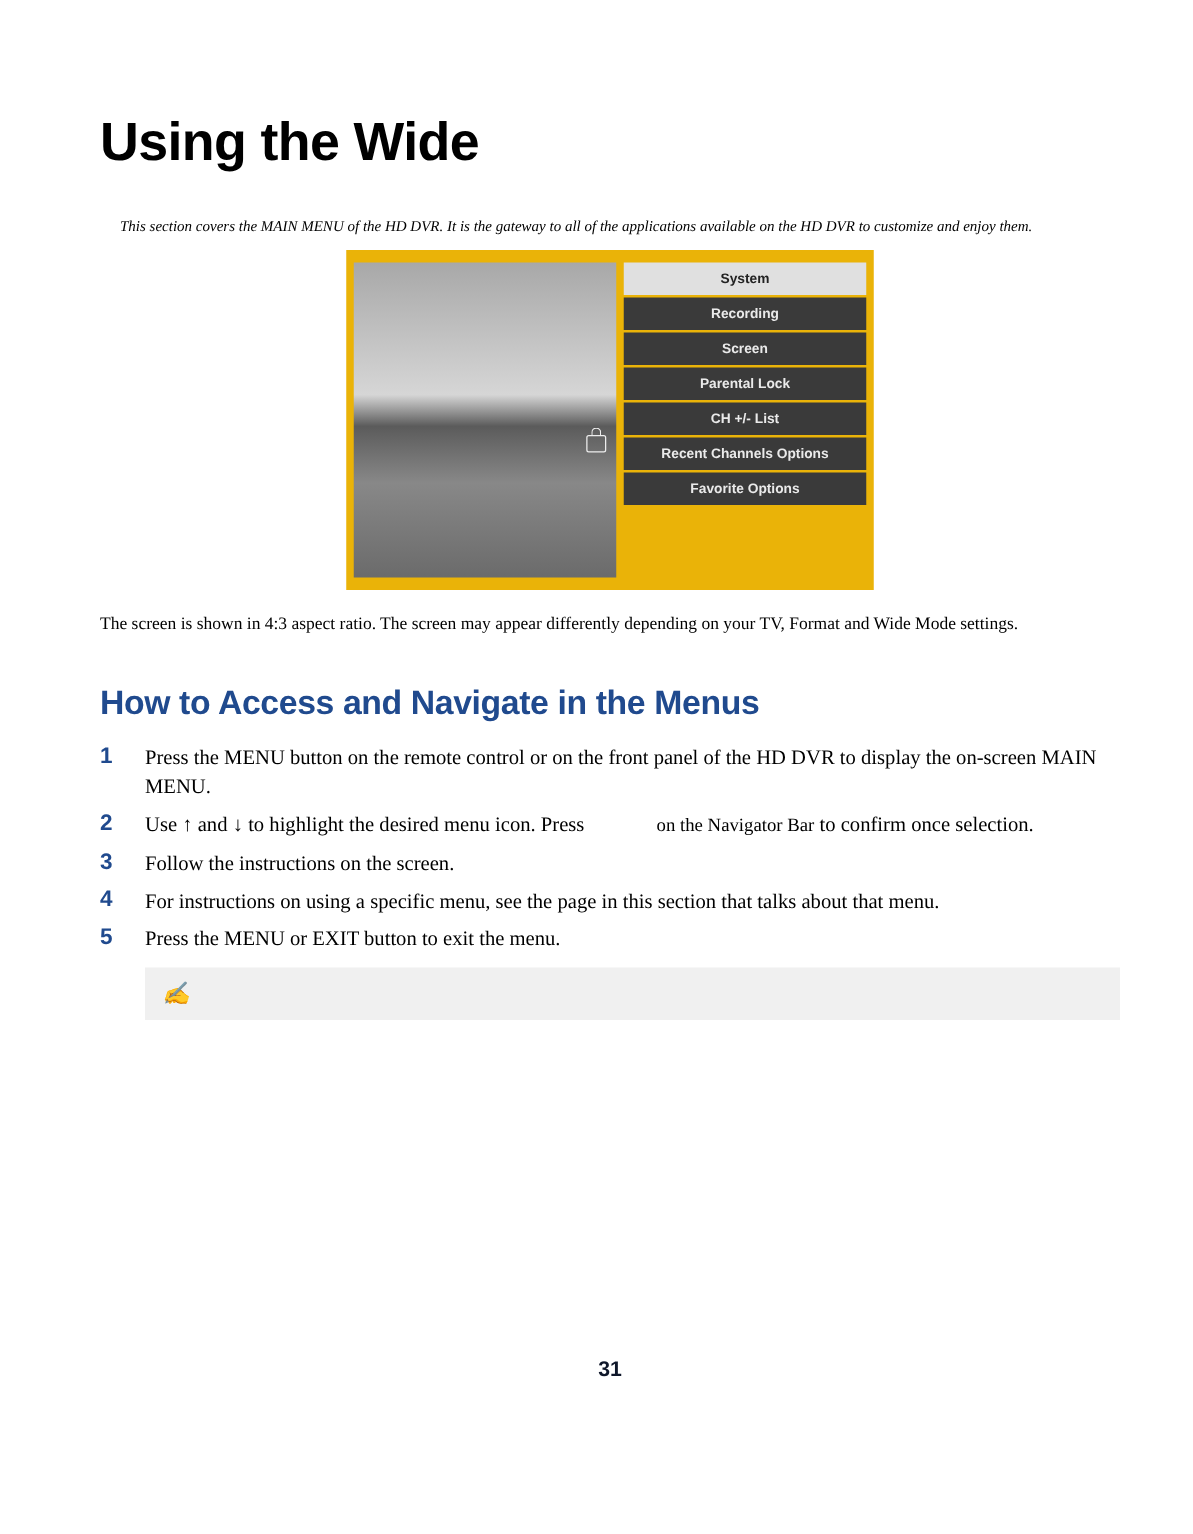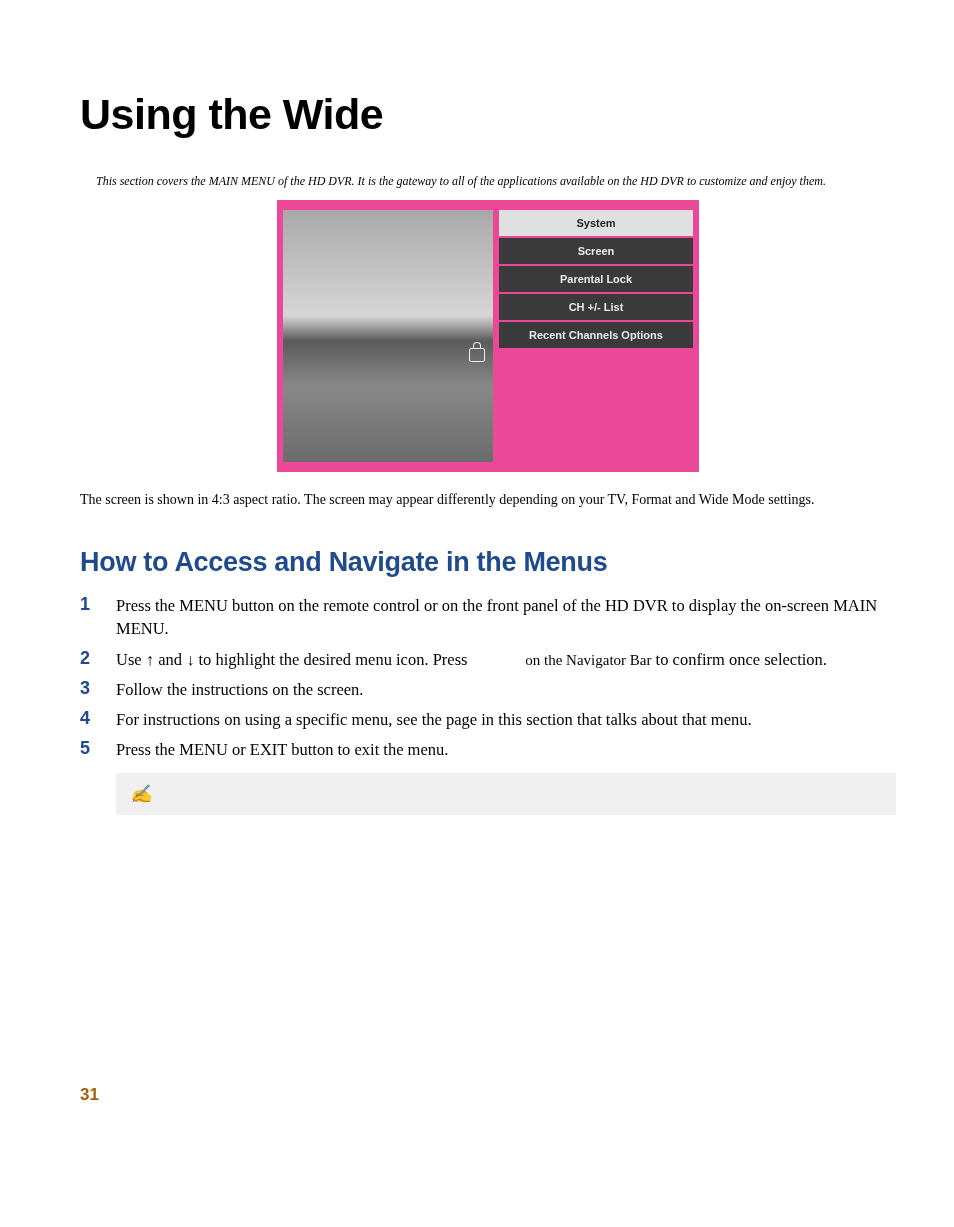--- a/index.html
+++ b/index.html
@@ -24,21 +24,21 @@
       margin: 0 0 10px 16px;
       font-style: italic;
     }
     .screenshot-wrap {
       text-align: center;
       margin: 0 0 18px 0;
     }
     .screenshot {
       display: inline-block;
       width: 410px;
-      background: #ec4899;
+      background: #eab308;
       padding: 10px 6px;
     }
     .screenshot-inner {
       display: flex;
       gap: 6px;
     }
     .preview {
       width: 210px;
       height: 252px;
       background: linear-gradient(to bottom, #a8a8a8 0%, #d6d6d6 42%, #5b5b5b 52%, #888 70%, #6b6b6b 100%);
@@ -119,25 +119,25 @@
       font-size: 18px;
       font-style: italic;
       flex-shrink: 0;
     }
     .note-text {
       font-family: Arial, Helvetica, sans-serif;
       font-size: 14.5px;
       line-height: 1.4;
     }
     .page-num {
-      text-align: left;
+      text-align: center;
       font-family: 'Arial Black', Arial, sans-serif;
       font-weight: 900;
       font-size: 17px;
-      color: #a16207;
+      color: #0f172a;
       margin-top: 270px;
     }
     .lock-icon {
       position: absolute;
       bottom: 100px;
       right: 8px;
       width: 14px;
       height: 12px;
       border: 1.5px solid #eee;
       border-radius: 2px;
@@ -162,24 +162,26 @@
 <p class="intro">This section covers the MAIN MENU of the HD DVR. It is the gateway to all of the applications available on the HD DVR to customize and enjoy them.</p>
 
 <div class="screenshot-wrap">
   <div class="screenshot">
     <div class="screenshot-inner">
       <div class="preview">
         <span class="lock-icon"></span>
       </div>
       <div class="menu-list">
         <div class="menu-item light">System</div>
+        <div class="menu-item">Recording</div>
         <div class="menu-item">Screen</div>
         <div class="menu-item">Parental Lock</div>
         <div class="menu-item">CH +/- List</div>
         <div class="menu-item">Recent Channels Options</div>
+        <div class="menu-item">Favorite Options</div>
       </div>
     </div>
   </div>
 </div>
 
 <p class="caption">The screen is shown in 4:3 aspect ratio. The screen may appear differently depending on your TV, Format and Wide Mode settings.</p>
 
 <h2>How to Access and Navigate in the Menus</h2>
 
 <ol class="steps">

